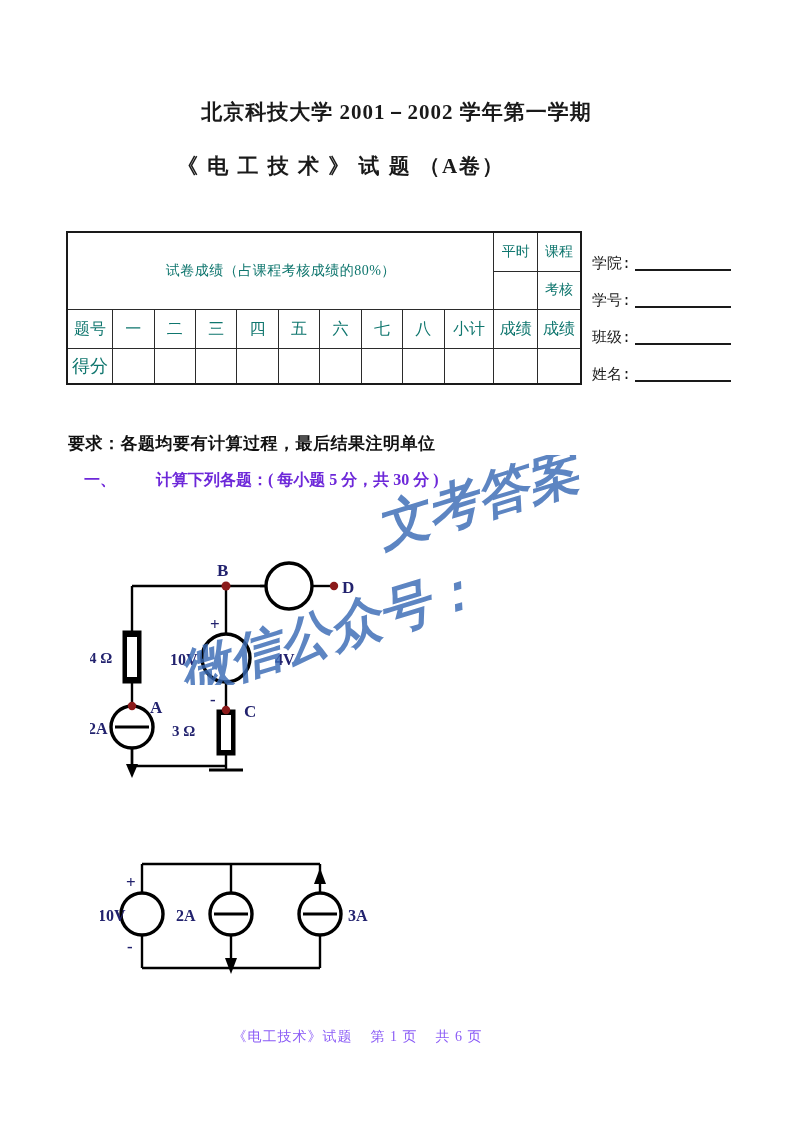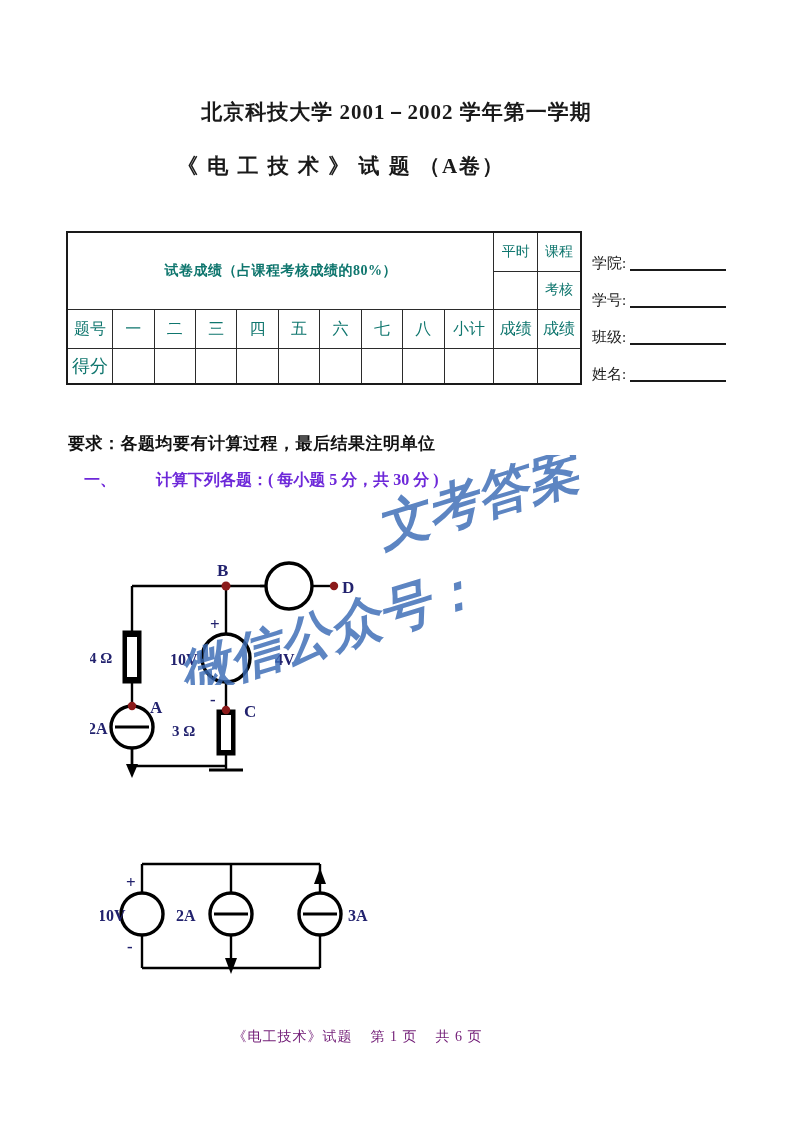--- a/index.html
+++ b/index.html
@@ -64,35 +64,35 @@
     color: #0f766e;
   }
   .score-table .outer-l { border-left: 2px solid #1a1a1a; }
   .score-table .outer-r { border-right: 2px solid #1a1a1a; }
   .score-table .outer-t { border-top: 2px solid #1a1a1a; }
   .score-table .outer-b { border-bottom: 2px solid #1a1a1a; }
   .cell-exam-score {
     font-size: 14.5px;
     height: 76px;
     letter-spacing: 0.5px;
-    font-weight: bold;
   }
   .row-head td { height: 38px; font-size: 16px; }
   .row-score td { height: 34px; font-size: 18px; }
   .vert-label {
     font-size: 14px;
     line-height: 1.55;
   }
 
   
   .student-fields {
     position: absolute;
     left: 592px;
     top: 238px;
     width: 190px;
+    font-family: Liberation Mono, monospace;
   }
   .field-row {
     display: flex;
     align-items: flex-end;
     height: 37px;
   }
   .field-label {
     font-size: 15px;
     color: #1a1a1a;
     white-space: nowrap;
@@ -186,21 +186,21 @@
   }
 
   
   .footer {
     position: absolute;
     left: 0;
     top: 1028px;
     width: 715px;
     text-align: center;
     font-size: 14px;
-    color: #701a75;
+    color: #8b5cf6;
     letter-spacing: 1px;
   }
   .footer .sp { display: inline-block; width: 18px; }
 </style>
 </head>
 <body>
 
 <div class="page">
 
   <div class="title-1">北京科技大学 2001－2002 学年第一学期</div>

